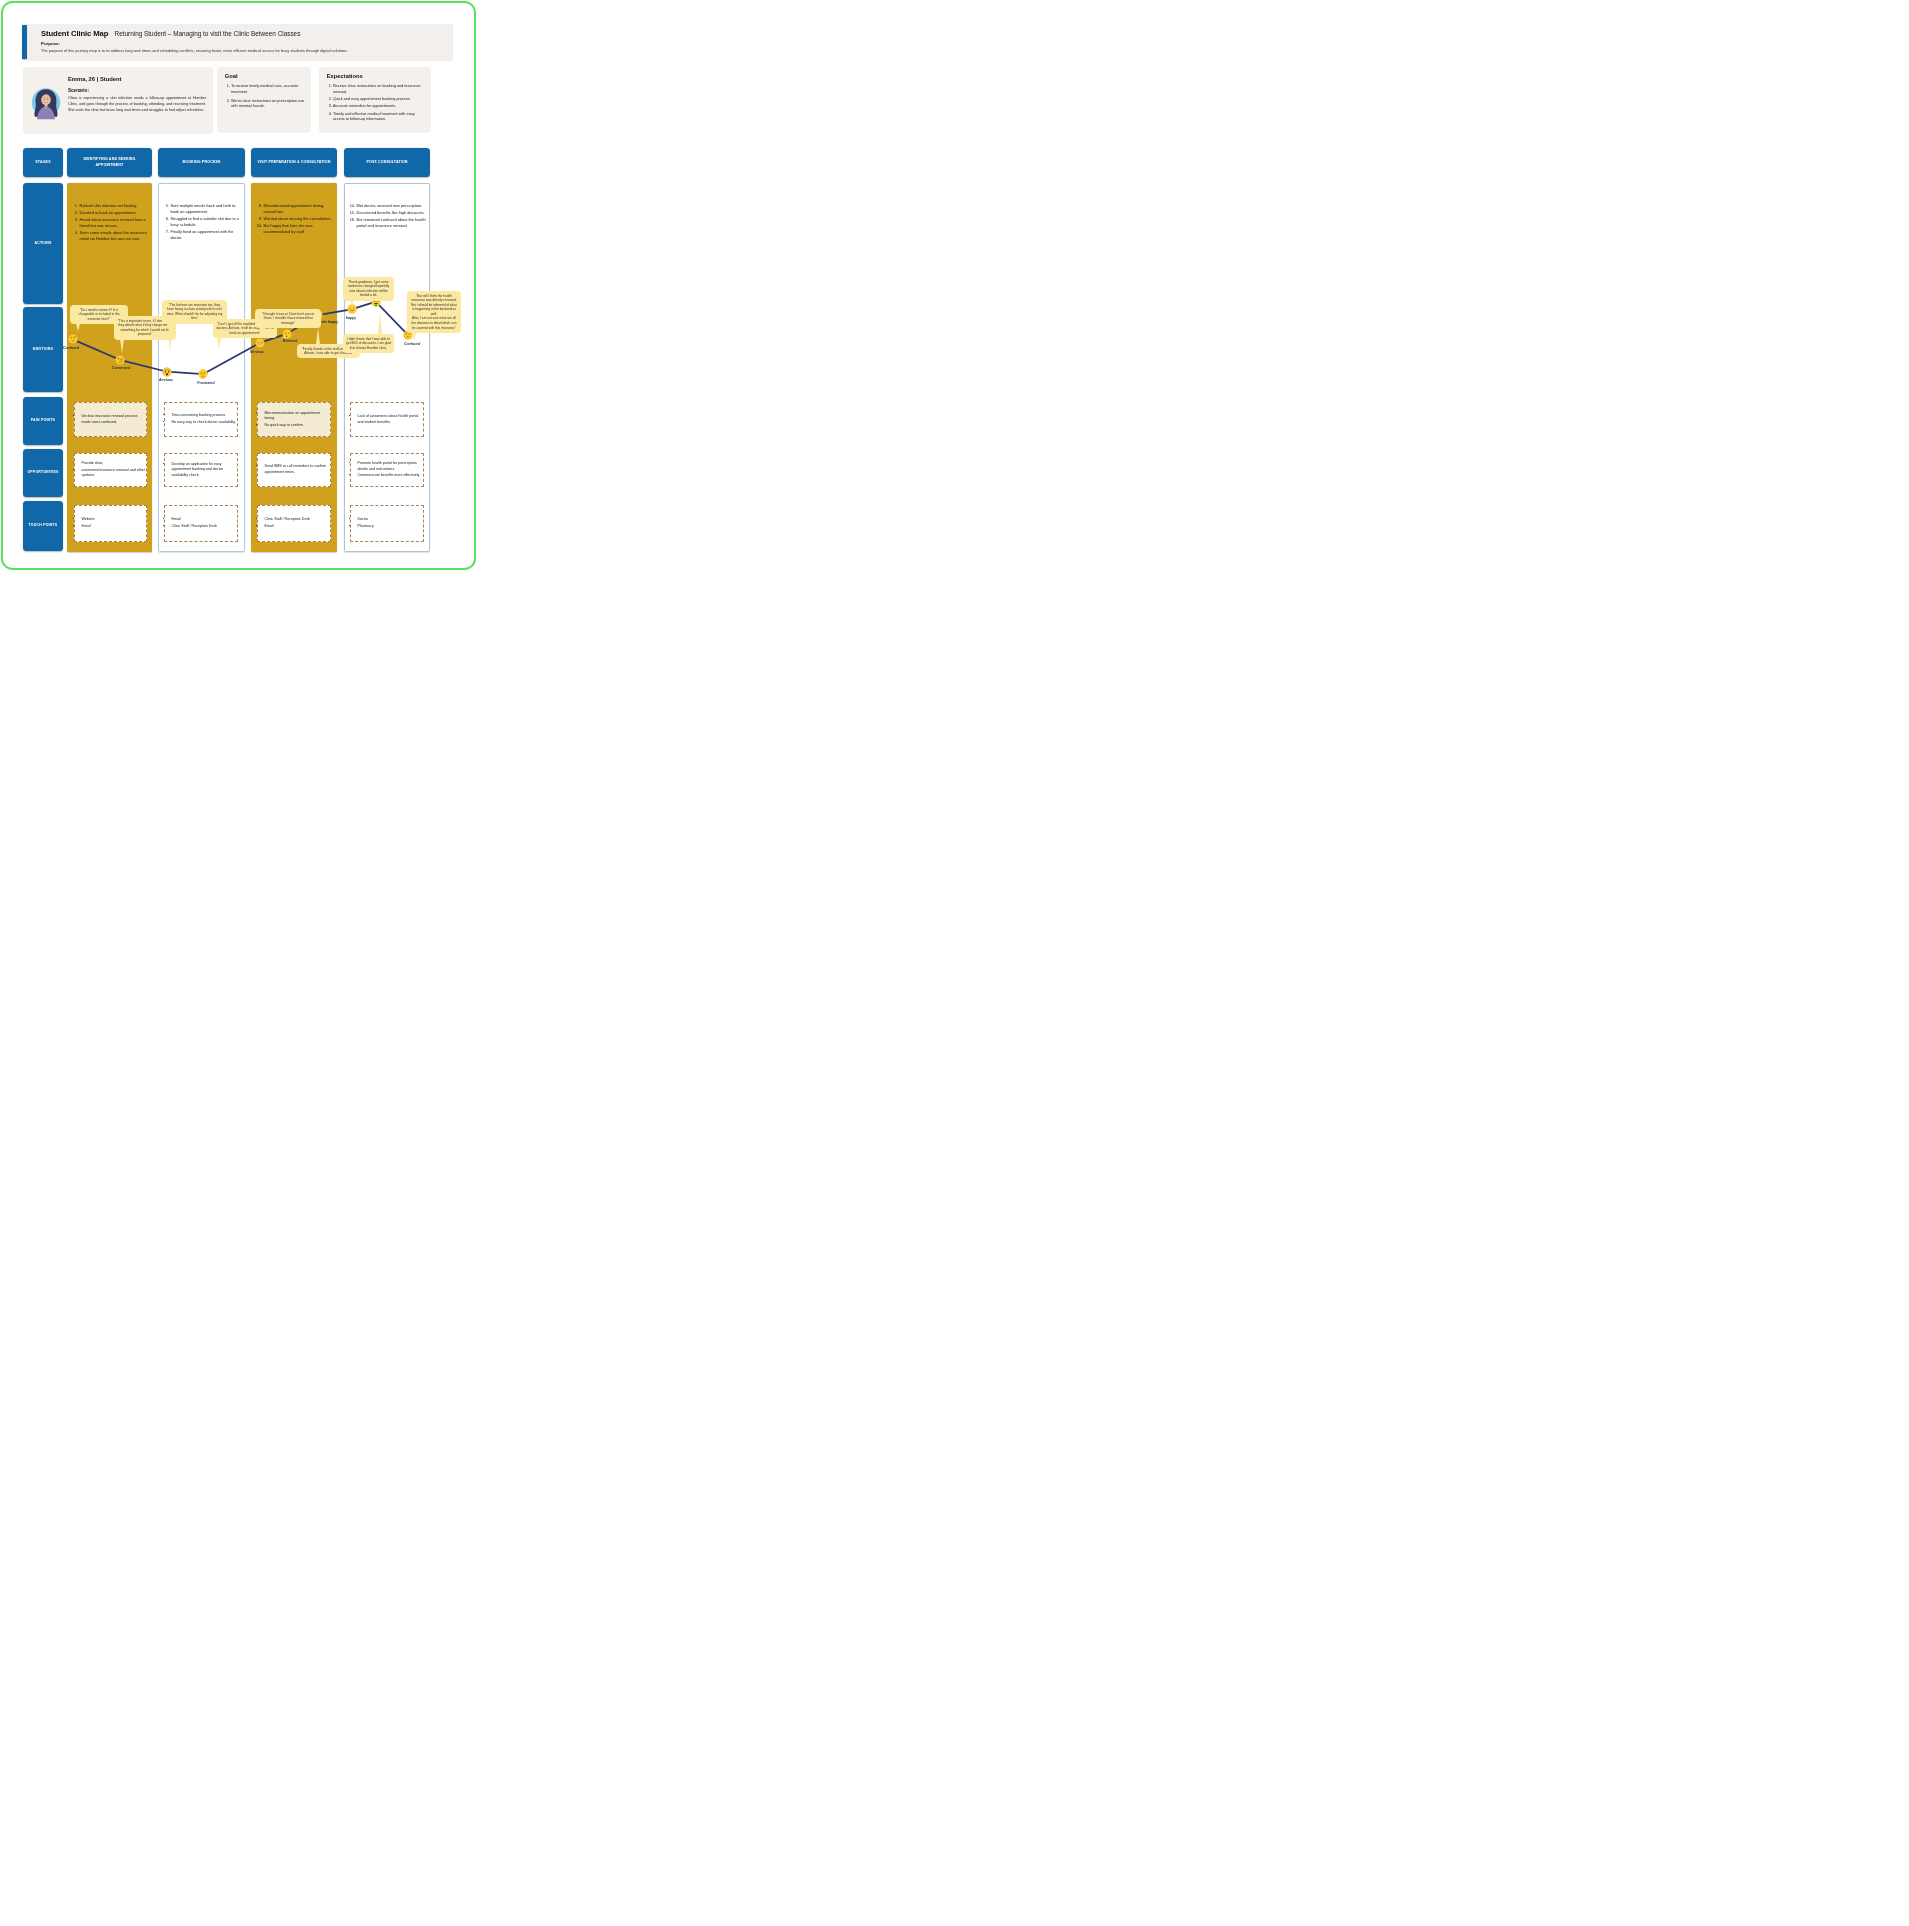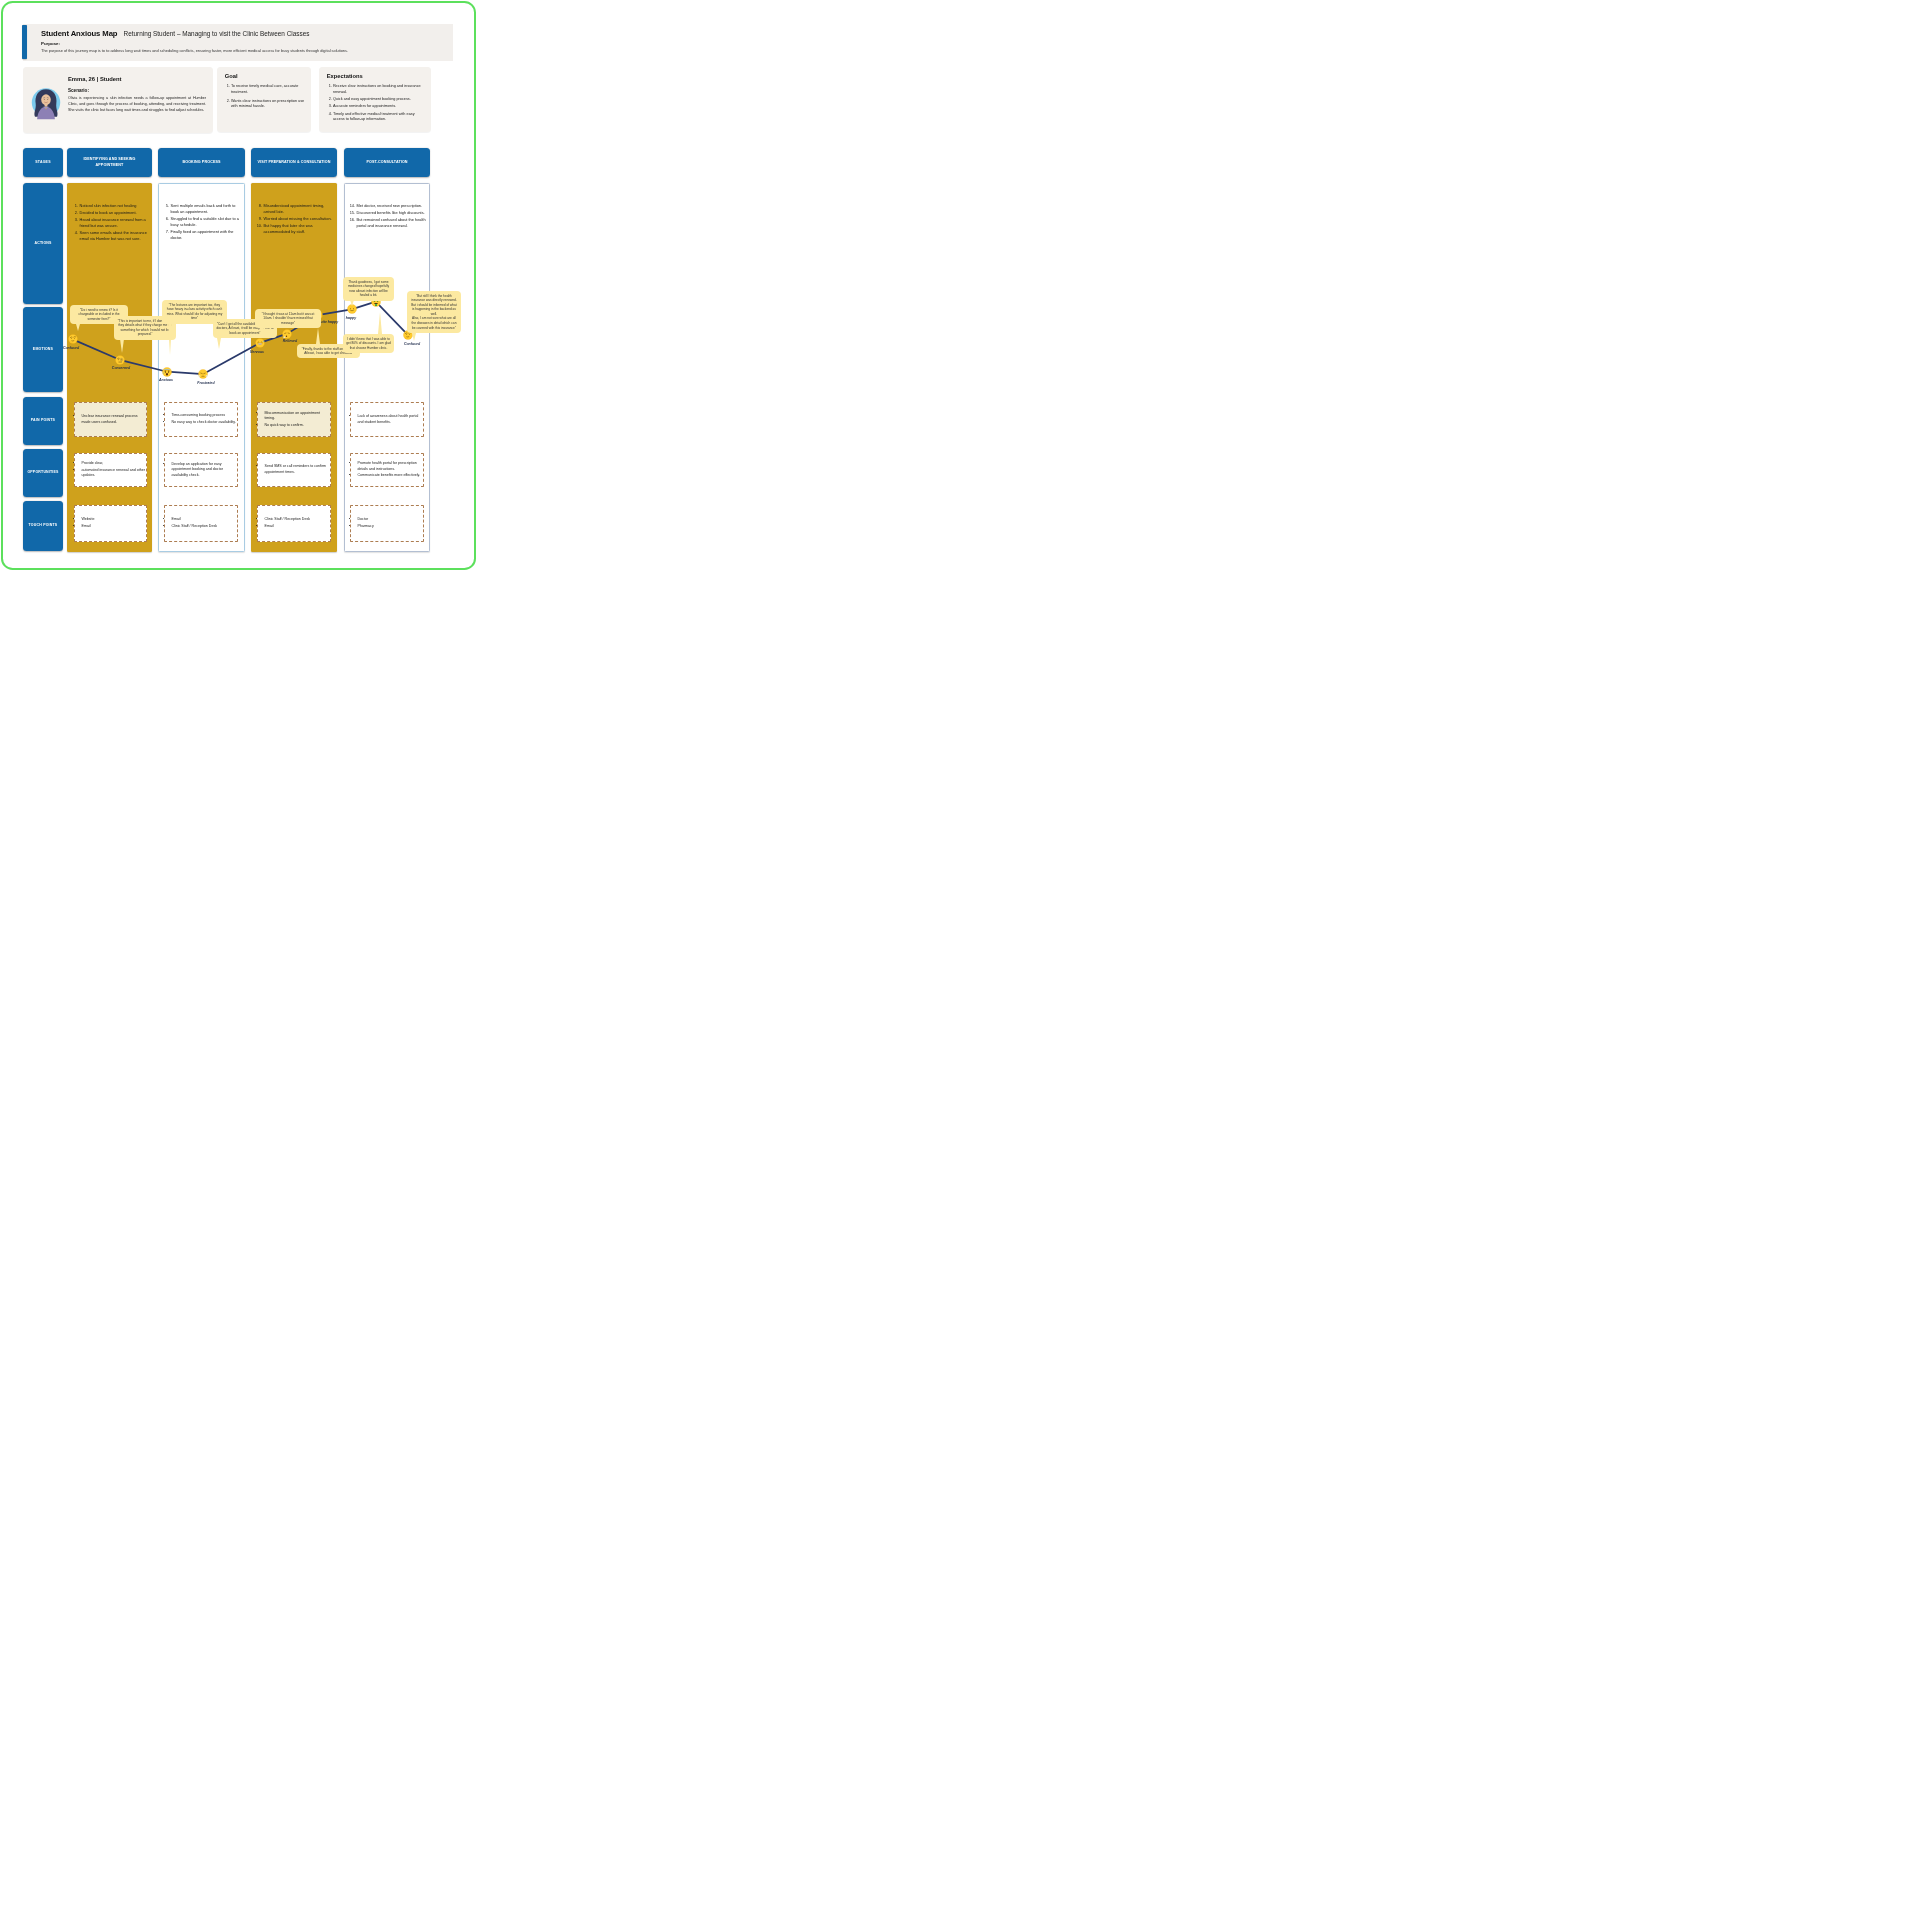--- a/index.html
+++ b/index.html
@@ -60,21 +60,21 @@
 </style>
 </head>
 <body>
 
 <div id="page">
   <div id="green-frame"></div>
 
   <div class="band"></div>
   <div class="accent"></div>
   <div class="h-line">
-    <span class="h-title">Student Anxious Map</span><span class="h-sub">Returning Student – Managing to visit the Clinic Between Classes</span>
+    <span class="h-title">Student Clinic Map</span><span class="h-sub">Returning Student – Managing to visit the Clinic Between Classes</span>
   </div>
   <div class="h-purpose-label">Purpose:</div>
   <div class="h-purpose">The purpose of this journey map is to to address long wait times and scheduling conflicts, ensuring faster, more efficient medical access for busy students through digital solutions.</div>
 
   <div id="persona" class="card-gray">
     <div class="avatar">
       <svg viewBox="0 0 90 100" width="32" height="37">
         <circle cx="45" cy="50" r="40" fill="#7CCBEE"></circle>
         <path d="M45 13 C22 13 13 34 16 53 C18 69 9 79 14 90 L76 90 C81 79 72 69 74 53 C77 34 68 13 45 13 Z" fill="#333A5B"></path>
         <ellipse cx="45" cy="42" rx="13.5" ry="15" fill="#E9C19C"></ellipse>

